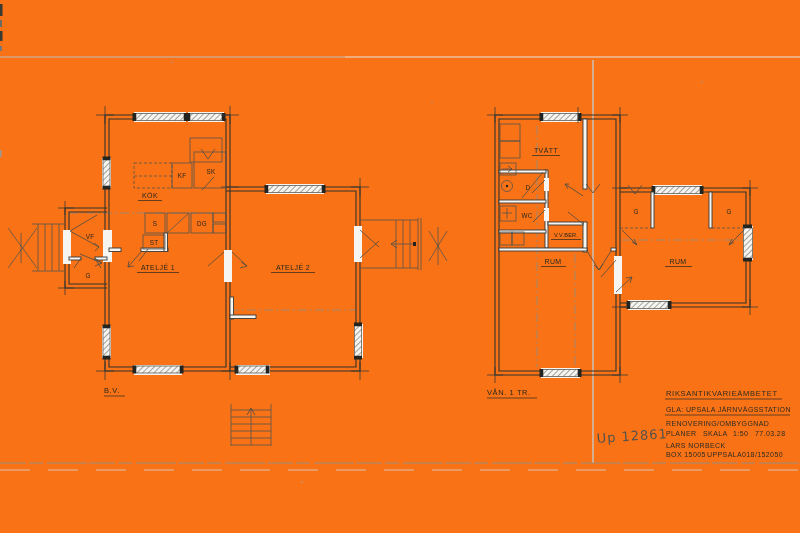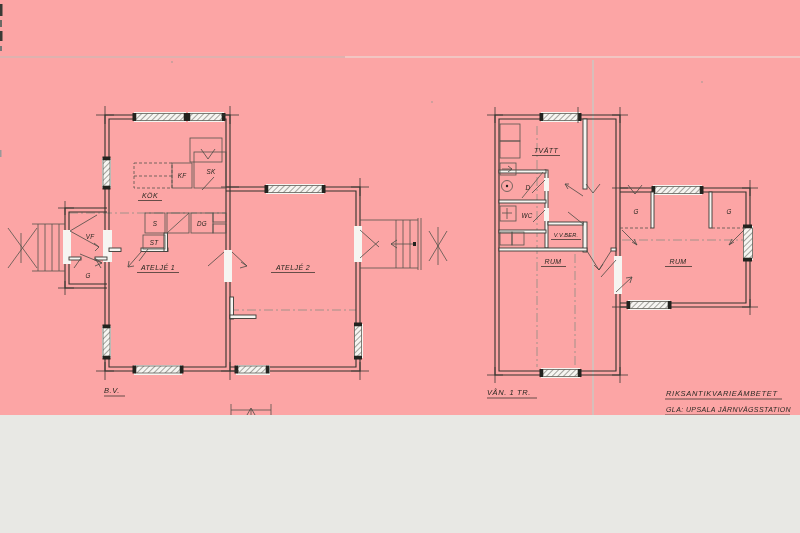--- a/index.html
+++ b/index.html
@@ -1,17 +1,17 @@
 <!DOCTYPE html>
 <html><head>
 <meta charset="utf-8">
 <style>
   html,body{margin:0;padding:0;background:#e8e8e4;}
-  .screen{position:relative;width:800px;height:415px;background:#fca5a5;overflow:hidden;
-          font-family:"Liberation Sans",sans-serif;font-style:italic;}
+  .screen{position:relative;width:800px;height:533px;background:#f97316;overflow:hidden;
+          font-family:"Liberation Sans",sans-serif;}
   svg{position:absolute;inset:0;display:block;}
   
   .w   {fill:none;stroke:#32322d;stroke-width:1.1;}
   .iw  {fill:#f6f5f1;stroke:#3a3a35;stroke-width:.9;}
   .fx  {fill:none;stroke:#55544d;stroke-width:.8;}
   .fxd {fill:none;stroke:#55544d;stroke-width:.8;stroke-dasharray:3 2;}
   .dd  {fill:none;stroke:#8d8d84;stroke-width:.8;stroke-dasharray:9 3 2 3;}
   .gap {fill:#f6f5f1;stroke:none;}
   .hat {fill:url(#hatch);stroke:#4a4a42;stroke-width:.7;}
   .cap {fill:#23231f;stroke:none;}

